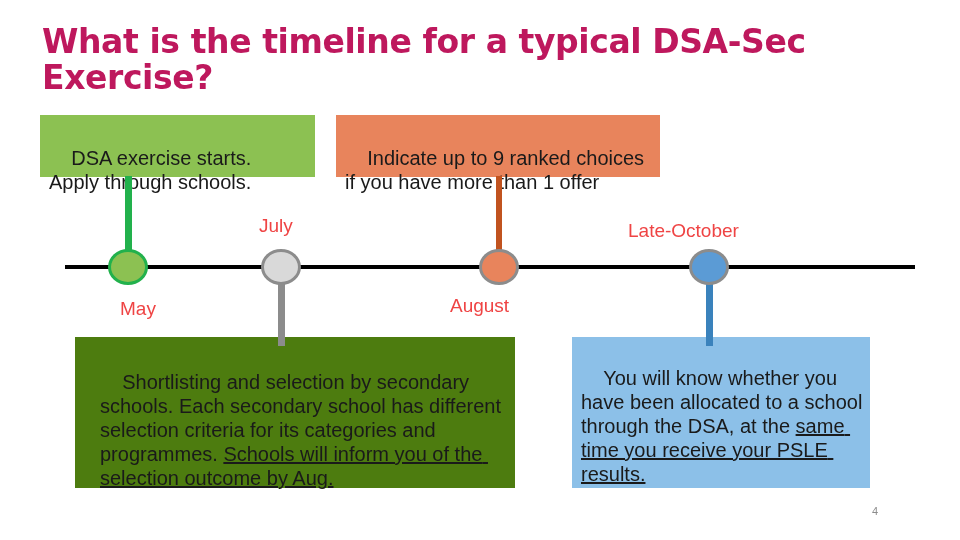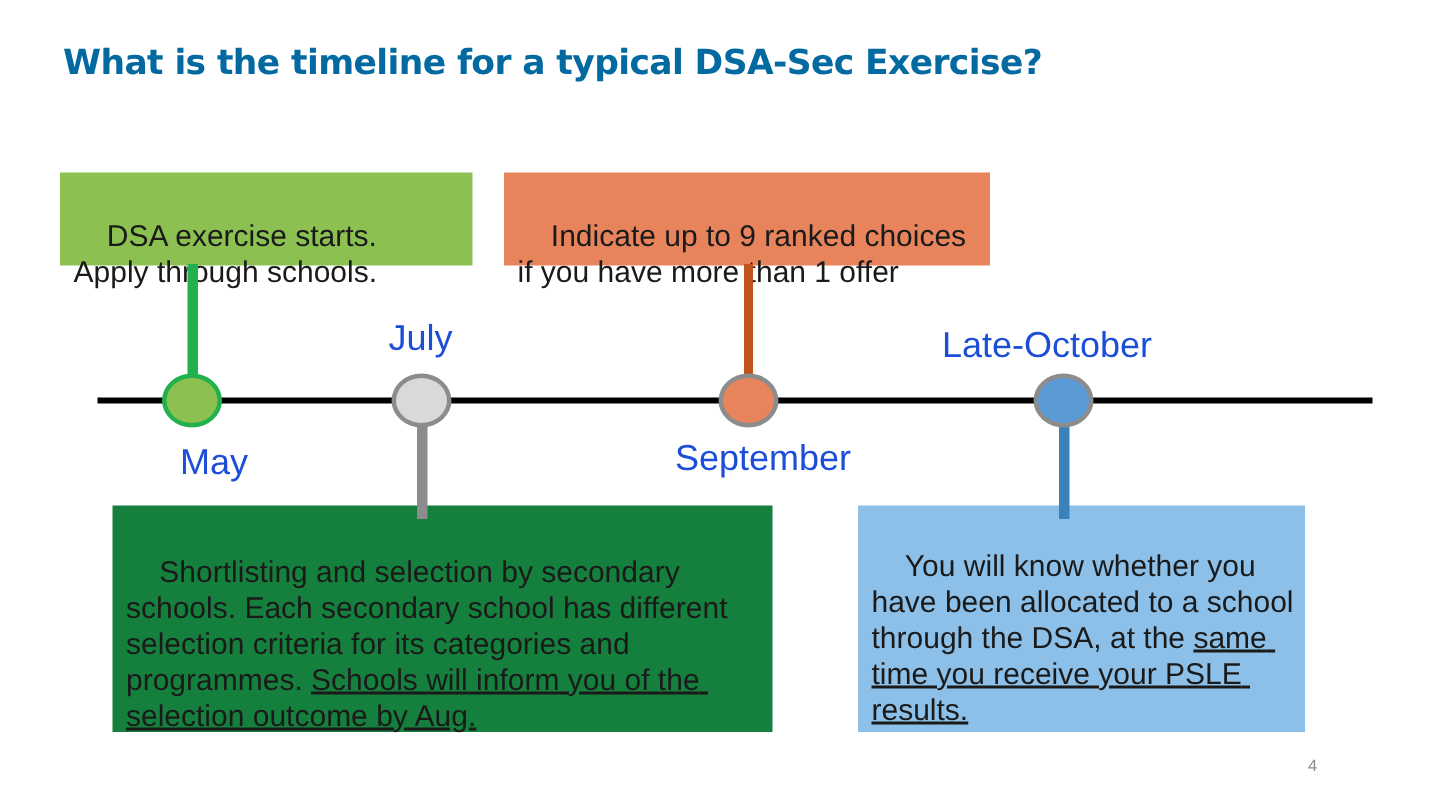--- a/index.html
+++ b/index.html
@@ -24,24 +24,24 @@
   }
 
   
   #title {
     position: absolute;
     left: 42px;
     top: 24px;
     width: 830px;
     font-family: "DejaVu Sans", sans-serif;
     font-weight: bold;
-    font-size: 23px;
+    font-size: 33px;
     line-height: 36px;
     letter-spacing: -0.4px;
-    color: #0369a1;
+    color: #be185d;
     white-space: pre-wrap;
   }
 
   
   .callout {
     position: absolute;
     box-sizing: border-box;
     font-size: 20px;
     line-height: 24px;
     color: #1a1a1a;
@@ -61,22 +61,22 @@
     width: 324px;
     height: 62px;
     background: #E8845C;
     padding: 7px 0 0 9px;
   }
   #box-gray {
     left: 75px;
     top: 337px;
     width: 440px;
     height: 151px;
-    background: #15803d;
-    padding: 9px 0 0 9px;
+    background: #4d7c0f;
+    padding: 9px 0 0 25px;
   }
   #box-blue {
     left: 572px;
     top: 337px;
     width: 298px;
     height: 151px;
     background: #8CC0E8;
     padding: 5px 0 0 9px;
   }
   .u { text-decoration: underline; }
@@ -107,23 +107,23 @@
     border-radius: 50%;
   }
   #node-may { left: 108px; top: 249px; background: #8CC152; border: 3px solid #22B14C; }
   #node-jul { left: 261px; top: 249px; background: #D9D9D9; border: 3px solid #8C8C8C; }
   #node-oct { left: 479px; top: 249px; background: #E8845C; border: 3px solid #8C8C8C; }
   #node-nov { left: 689px; top: 249px; background: #5B9BD5; border: 3px solid #8C8C8C; }
 
   
   .month-label {
     position: absolute;
-    font-size: 24px;
+    font-size: 19px;
     line-height: 24px;
-    color: #1d4ed8;
+    color: #ef4444;
     white-space: nowrap;
   }
   #label-may { left: 100px; top: 297px; margin-left: 20px; }
   #label-jul { left: 259px; top: 214px; }
   #label-oct { left: 450px; top: 294px; }
   #label-nov { left: 628px; top: 219px; }
 
   
   #page-number {
     position: absolute;
@@ -165,18 +165,18 @@
   <div id="conn-orange" class="connector"></div>
   <div id="conn-blue" class="connector"></div>
 
   <div id="node-may" class="node"></div>
   <div id="node-jul" class="node"></div>
   <div id="node-oct" class="node"></div>
   <div id="node-nov" class="node"></div>
 
   <div id="label-may" class="month-label">May</div>
   <div id="label-jul" class="month-label">July</div>
-  <div id="label-oct" class="month-label">September</div>
+  <div id="label-oct" class="month-label">August</div>
   <div id="label-nov" class="month-label">Late-October</div>
 
   <div id="page-number">4</div>
 
 </div>
 
 </body></html>

